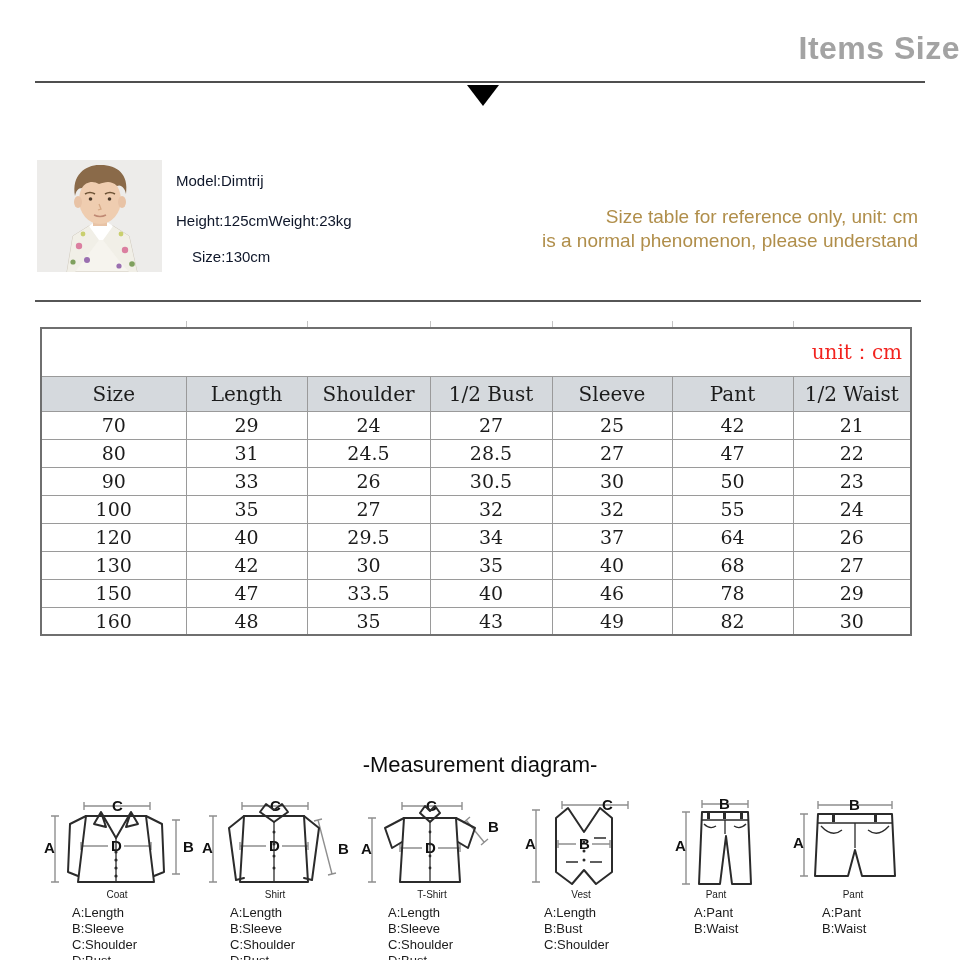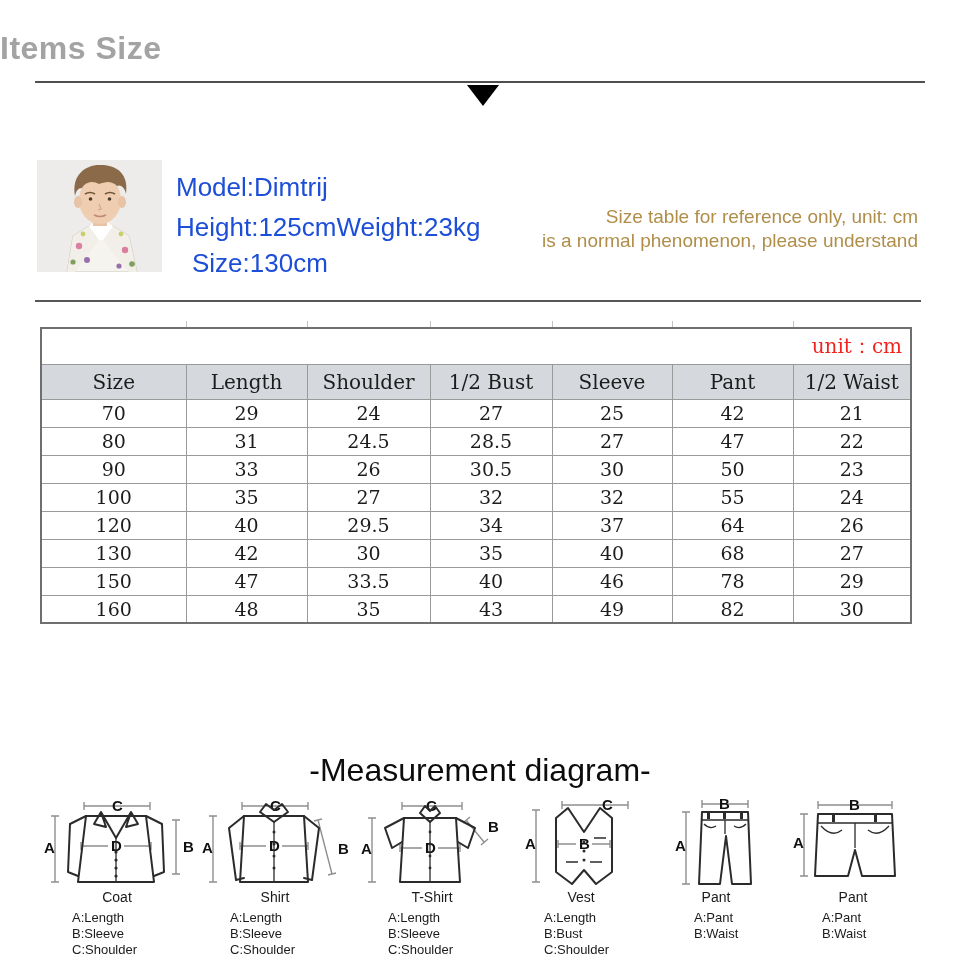--- a/index.html
+++ b/index.html
@@ -1,57 +1,57 @@
 <!DOCTYPE html>
 <html><head>
 <meta charset="utf-8">
 <style>
   * { margin:0; padding:0; box-sizing:border-box; }
   html,body { background:#ffffff; }
   body { font-family:"Liberation Sans", sans-serif; }
   #page { position:relative; width:960px; height:960px; background:#fff; overflow:hidden; margin:0 auto; }
 
   
-  .page-title { position:absolute; top:30px; left:0; width:100%; text-align:left;
+  .page-title { position:absolute; top:30px; left:0; width:100%; text-align:right;
     font-size:32px; font-weight:600; color:#a3a3a3; letter-spacing:.5px; }
   .top-rule { position:absolute; top:81px; left:35px; width:890px; height:2px; background:#4f4f4f; }
   .down-arrow { position:absolute; top:85px; left:467px; width:0; height:0;
     border-left:16px solid transparent; border-right:16px solid transparent; border-top:21px solid #000; }
 
   
   .model-photo { position:absolute; left:37px; top:160px; width:125px; height:112px; }
-  .model-line { position:absolute; color:#1d4ed8; font-size:26px; white-space:nowrap; }
+  .model-line { position:absolute; color:#0f172a; font-size:15px; white-space:nowrap; }
   .model-name   { left:176px; top:172px; }
   .model-hw     { left:176px; top:212px; }
   .model-hw .w  { }
   .model-size   { left:192px; top:248px; }
   .notice { position:absolute; right:42px; top:205px; text-align:right;
     color:#b08e4a; font-size:19px; line-height:24px; }
   .mid-rule { position:absolute; top:300px; left:35px; width:886px; height:2px; background:#565656; }
 
   
   .table-wrap { position:absolute; left:40px; top:327px; width:870px; }
   .col-stub { position:absolute; top:-6px; width:1px; height:6px; background:#c3c3c3; }
   table.size-table { width:870px; border-collapse:collapse; table-layout:fixed;
     font-family:"DejaVu Serif", serif; font-size:20px; color:#1c1c1c; text-align:center;
     border:2px solid #6f6f6f; }
   table.size-table td, table.size-table th { border:1px solid #9a9a9a; }
-  .unit-cell { height:36px; text-align:right; padding-right:8px; color:#f2231f; font-size:20px; }
+  .unit-cell { height:48px; text-align:right; padding-right:8px; color:#f2231f; font-size:20px; }
   table.size-table th { height:35px; background:#d5d9dd; font-weight:normal; font-size:20px; }
   table.size-table tbody td { height:28px; font-size:19px; }
 
   
   .measure-heading { position:absolute; top:752px; left:0; width:100%; text-align:center;
-    font-size:32px; color:#0c0c0c; }
+    font-size:22px; color:#0c0c0c; }
   .diagram-row { position:absolute; top:796px; left:38px; width:888px; display:flex; }
   .diagram { position:relative; }
   .d1 { width:158px; } .d2 { width:158px; } .d3 { width:156px; }
   .d4 { width:142px; } .d5 { width:128px; } .d6 { width:146px; }
   .diagram svg { display:block; }
-  .diagram .caption { text-align:center; font-size:14px; color:#1b1b1b; margin-top:1px; }
+  .diagram .caption { text-align:center; font-size:10px; color:#1b1b1b; margin-top:1px; }
   .diagram .legend { margin-top:5px; padding-left:34px; font-size:13px; line-height:16px; color:#1b1b1b; }
   .d5 .legend, .d6 .legend { padding-left:42px; }
   .garment { fill:none; stroke:#2b2b2b; stroke-width:2; stroke-linejoin:round; stroke-linecap:round; }
   .garment-thin { fill:none; stroke:#2b2b2b; stroke-width:1.3; stroke-linejoin:round; }
   .mline { stroke:#8f8f8f; stroke-width:1.4; fill:none; }
   .mark { font-family:"Liberation Sans", sans-serif; font-size:15px; font-weight:bold; fill:#111; }
   .btn { fill:#2b2b2b; }
 </style>
 </head>
 <body>

